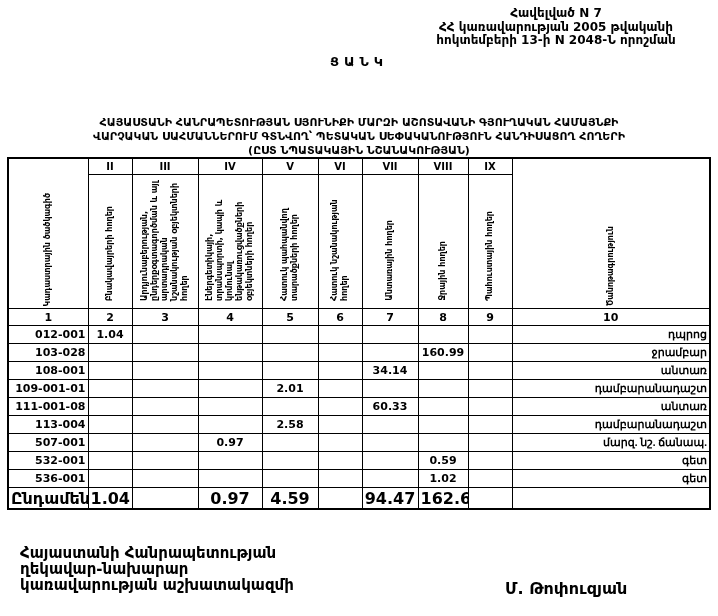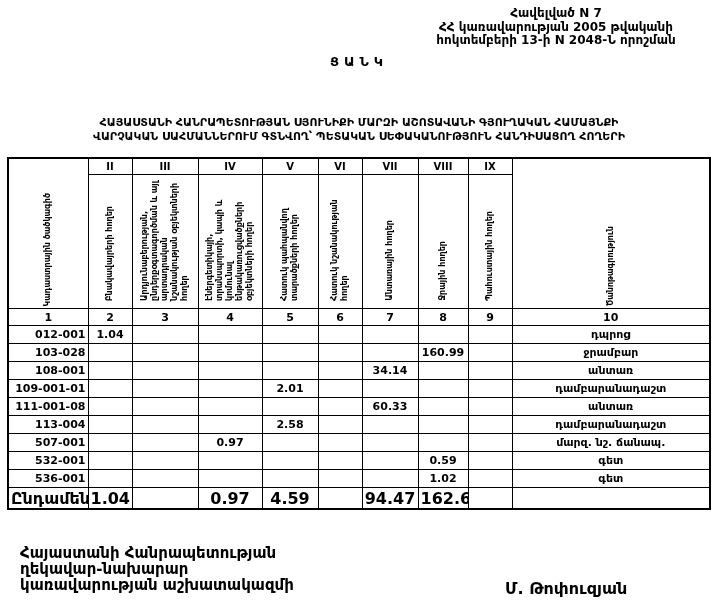--- a/index.html
+++ b/index.html
@@ -21,41 +21,42 @@
   .cat-row th{height:130px;vertical-align:bottom;text-align:center;padding-bottom:3px;}
   .rot-tall{vertical-align:bottom;text-align:center;padding-bottom:3px;}
   .vtext{display:inline-block;writing-mode:vertical-rl;transform:rotate(180deg);
          font-size:8px;line-height:1.25;max-height:122px;text-align:left;white-space:normal;}
   .vtext.tall{max-height:140px;}
   .num-row td{height:16px;font-size:11px;text-align:center;}
   .drow td{height:17px;font-size:11px;}
   .total-row td{height:20px;font-size:16px;}
   .code{text-align:right;}
   .num{text-align:center;}
-  .note{text-align:center;}
+  .note{text-align:right;font-family:Liberation Serif, serif;}
 
   .footer{position:absolute;top:545px;left:8px;font-size:15px;line-height:16px;margin-left:12px;}
   .signature{position:absolute;top:579px;left:505px;font-size:16px;}
 </style>
 </head>
 <body>
 
 <div class="page">
 
   <div class="appendix">
     <div>Հավելված  N 7</div>
     <div>ՀՀ կառավարության 2005 թվականի</div>
     <div>հոկտեմբերի 13-ի N 2048-Ն որոշման</div>
   </div>
 
   <div class="doc-title">ՑԱՆԿ</div>
 
   <div class="doc-subtitle">
     <div>ՀԱՅԱՍՏԱՆԻ ՀԱՆՐԱՊԵՏՈՒԹՅԱՆ ՍՅՈՒՆԻՔԻ ՄԱՐԶԻ ԱՇՈՏԱՎԱՆԻ ԳՅՈՒՂԱԿԱՆ ՀԱՄԱՅՆՔԻ</div>
     <div>ՎԱՐՉԱԿԱՆ ՍԱՀՄԱՆՆԵՐՈՒՄ ԳՏՆՎՈՂ՝ ՊԵՏԱԿԱՆ ՍԵՓԱԿԱՆՈՒԹՅՈՒՆ ՀԱՆԴԻՍԱՑՈՂ ՀՈՂԵՐԻ</div>
+    <div>(ԸՍՏ ՆՊԱՏԱԿԱՅԻՆ ՆՇԱՆԱԿՈՒԹՅԱՆ)</div>
   </div>
 
   <table class="land-table">
     <colgroup>
       <col style="width:80px">
         <col style="width:44px">
         <col style="width:66px">
       <col style="width:64px">
         <col style="width:56px">
         <col style="width:44px">

